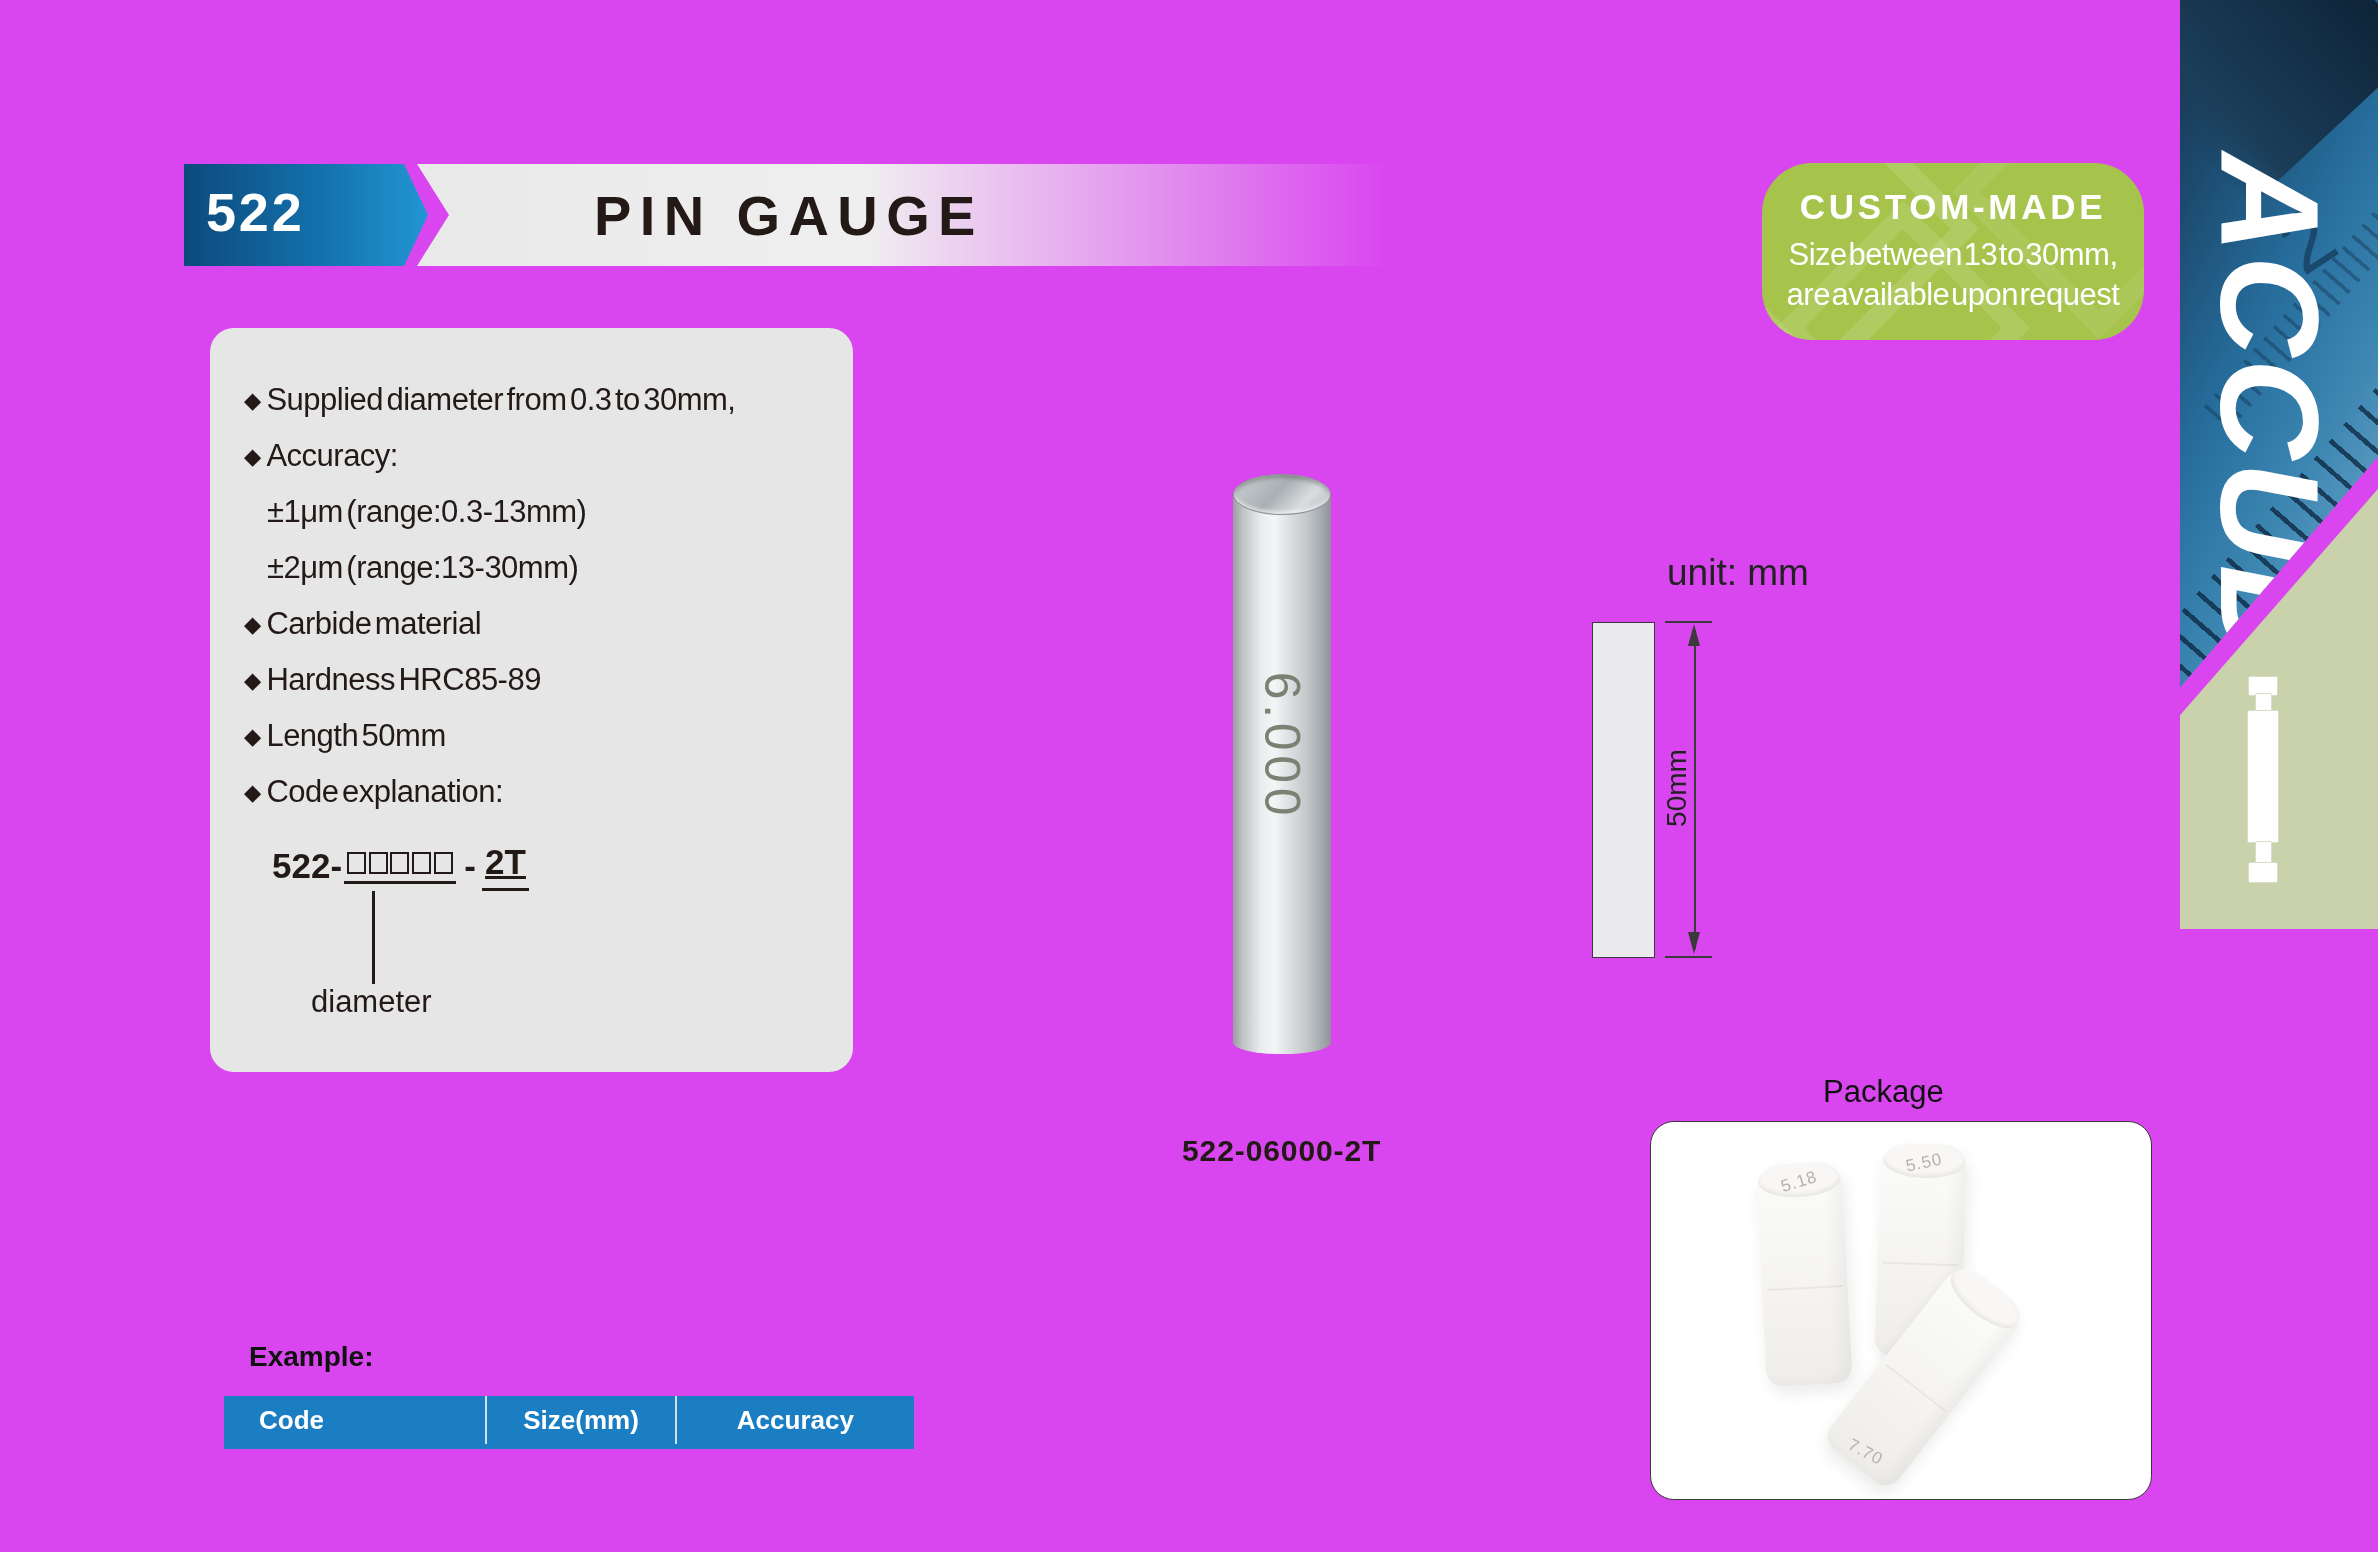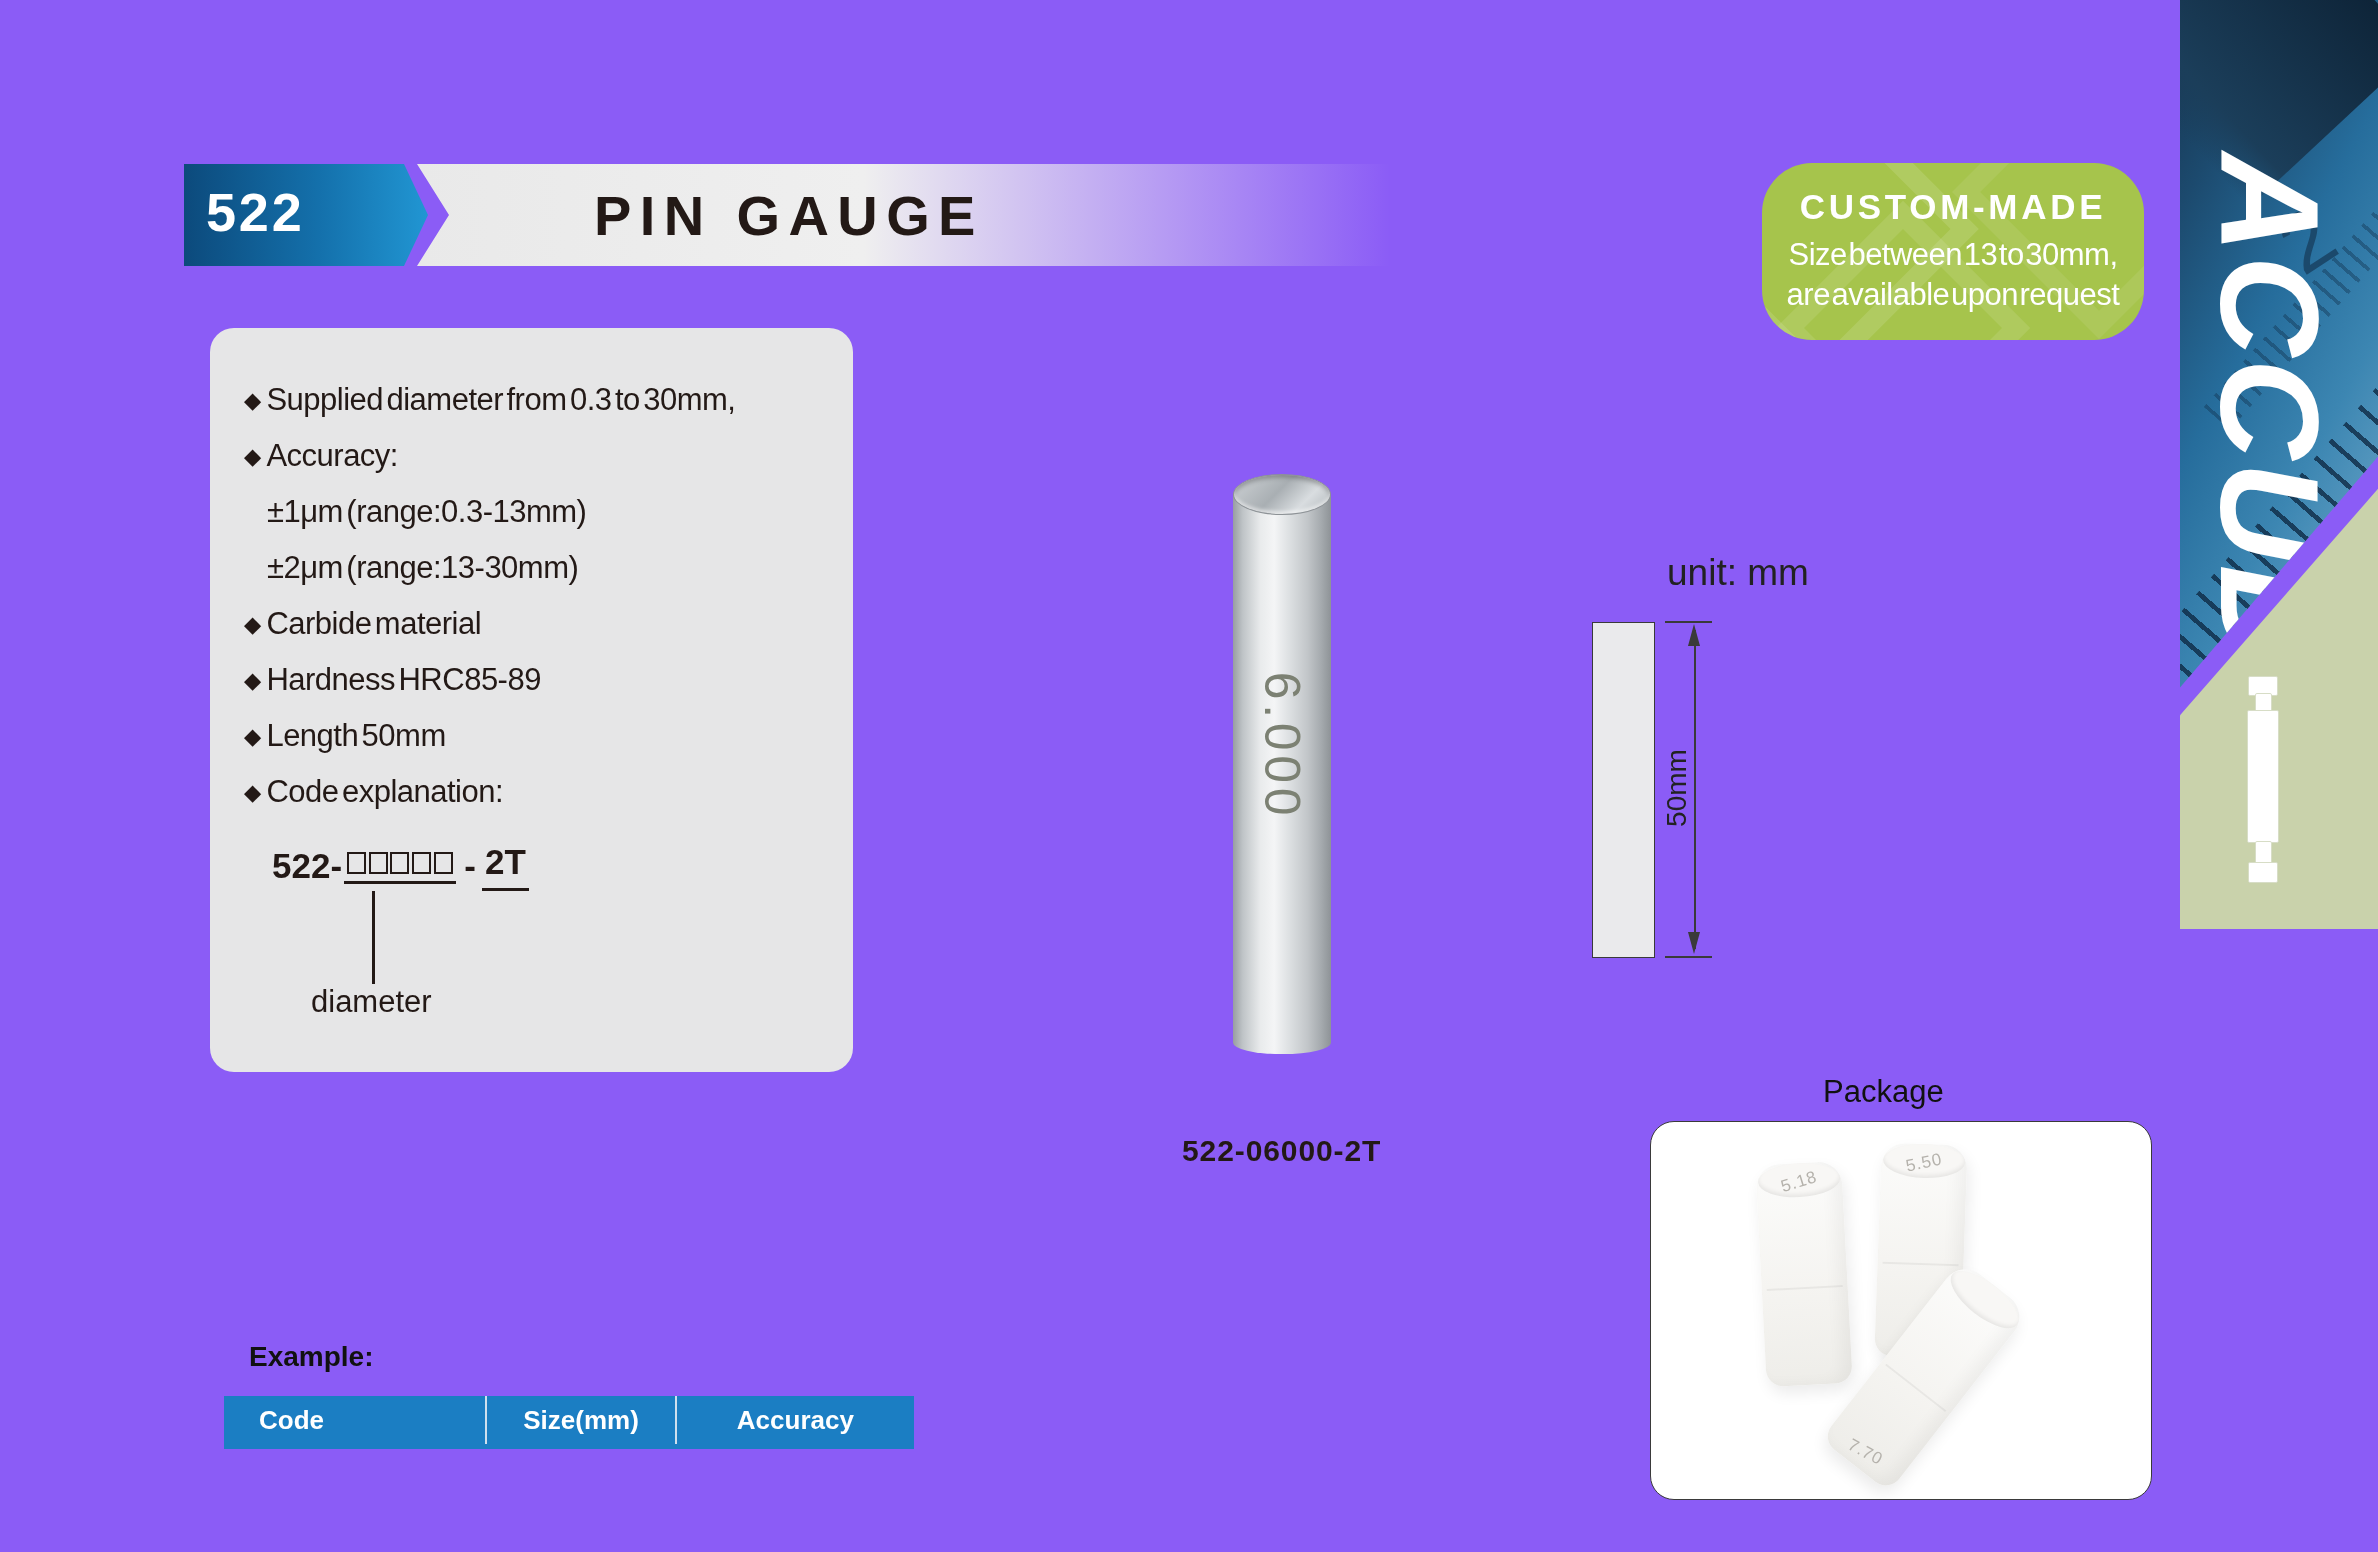--- a/index.html
+++ b/index.html
@@ -1,16 +1,16 @@
 <!DOCTYPE html>
 <html style="font-size:15px"><head>
 <meta charset="utf-8">
 <style>
   html,body{margin:0;padding:0;background:#fff;}
-  .page{position:relative;width:2378px;height:1552px;background:#8b5cf6;overflow:hidden;
+  .page{position:relative;width:2378px;height:1552px;background:#d946ef;overflow:hidden;
         font-family:"Liberation Sans",sans-serif;color:#231916;}
   .abs{position:absolute;}
 
   
   .banner-blue{left:184px;top:164px;width:244px;height:102px;
     background:linear-gradient(90deg,#0c4a7c 0%,#1470ab 55%,#2196d3 100%);
     clip-path:polygon(0 0,220px 0,100% 50%,220px 100%,0 100%);}
   .banner-code{left:206px;top:181px;font-size:54px;font-weight:bold;color:#fff;letter-spacing:2.8px;}
   .banner-gray{left:417px;top:164px;width:993px;height:102px;
     background:linear-gradient(90deg,#e9e9e9 0%,#efefef 45%,rgba(255,255,255,0) 98%);
@@ -62,21 +62,21 @@
   .spec-line .bullet{width:22.4px;font-size:22.4px;color:#231916;position:relative;top:-1.9px;}
   .spec-line .txt{font-size:31px;color:#231916;letter-spacing:-0.5px;word-spacing:-4.7px;}
   .spec-line.indent{left:57px;}
 
   
   .code-line{left:272px;top:842px;display:flex;align-items:center;}
   .code-prefix,.code-sep,.code-suffix{font-size:35px;font-weight:bold;color:#231916;}
   .code-boxes{display:flex;gap:2.8px;padding:3.7px 2.8px 7.5px 2.8px;border-bottom:3.7px solid #231916;margin-left:1.9px;}
   .cbox{width:15px;height:17.7px;border:2.8px solid #231916;background:transparent;}
   .code-sep{margin:0 6.5px 0 8.4px;}
-  .code-suffix{border-bottom:3.7px solid #231916;padding:0 2.8px 5.6px 2.8px;}
+  .code-suffix{border-bottom:3.7px solid #231916;padding:0 2.8px 5.6px 2.8px;text-decoration:underline;}
   .code-connector{left:372px;top:891px;width:2.8px;height:93px;background:#231916;}
   .diameter-label{left:311px;top:984px;font-size:31px;color:#231916;}
 
   
   .pin{left:1233px;top:474px;width:98px;height:580px;}
   .pin-body{position:absolute;left:0;top:19.6px;width:98px;height:560px;
     background:linear-gradient(90deg,#989da1 0%,#bfc4c7 10%,#e9ebec 28%,#f4f5f6 42%,#dfe2e4 56%,#c2c6c9 76%,#a5aaae 90%,#8e9397 100%);
     border-radius:0 0 48px 48px / 0 0 11.2px 11.2px;}
   .pin-top{position:absolute;left:0;top:0;width:96px;height:39px;border-radius:50%;
     background:linear-gradient(135deg,#cfd3d6 0%,#a9afb3 45%,#d9dde0 72%,#b0b6ba 100%);

